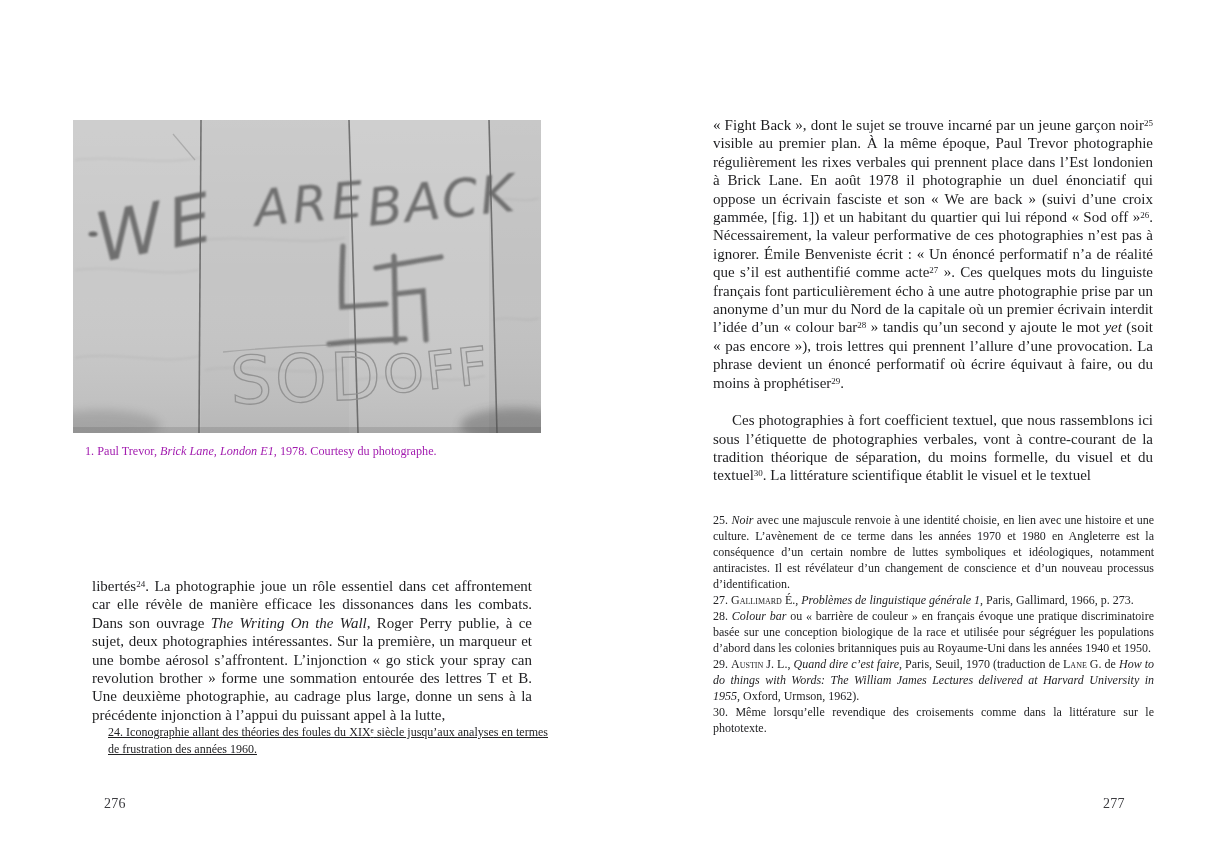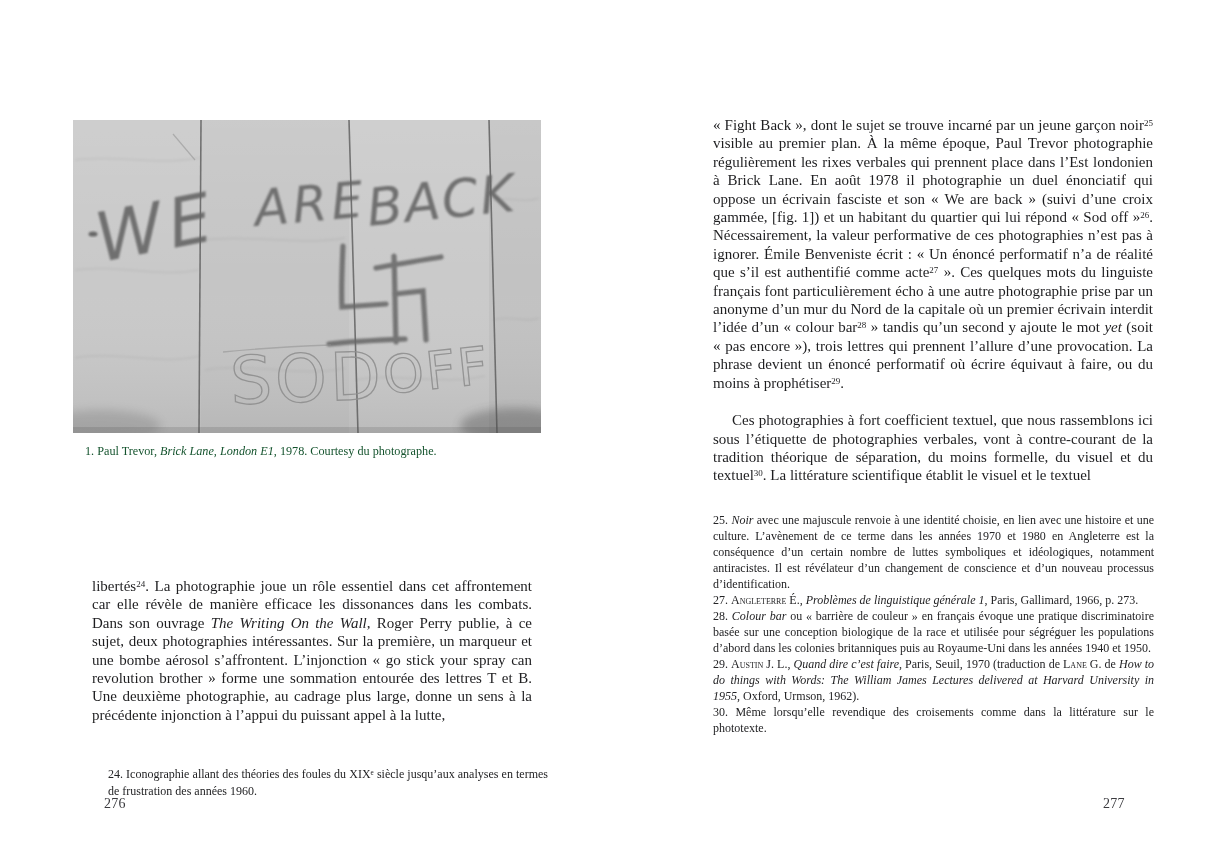--- a/index.html
+++ b/index.html
@@ -13,35 +13,35 @@
   }
   .page { position: absolute; top: 0; width: 613px; height: 767px; }
   .page-left  { left: 0; }
   .page-right { left: 613px; }
 
   .photo-frame { position: absolute; left: 73px; top: 120px; width: 468px; height: 313px; }
   .photo-frame svg { display: block; }
 
   .caption {
     position: absolute; left: 85px; top: 444px; width: 460px;
-    font-size: 12.2px; line-height: 15px; color: #14532d;
+    font-size: 12.2px; line-height: 15px; color: #a21caf;
   }
 
   .body-text {
     font-size: 15px; line-height: 18.4px;
     text-align: justify; hyphens: auto;
     color: #1e1e20;
   }
   .left-body  { position: absolute; left: 92px; top: 553px; width: 440px; margin-top: 24px; }
   .right-body { position: absolute; left: 100px; top: 116px; width: 440px; }
   .para2 { margin-top: 19px; text-indent: 19px; }
 
   .footnotes { text-align: justify; hyphens: auto; }
   .fn { font-size: 12px; line-height: 16px; color: #232325; text-align: justify; }
-  .left-footnotes  { position: absolute; left: 108px; top: 766px; width: 440px; }
+  .left-footnotes  { position: absolute; left: 108px; top: 724px; width: 440px; text-decoration: underline; }
   .right-footnotes { position: absolute; left: 100px; top: 512px; width: 441px; }
   .left-footnotes .fn { line-height: 17px; }
 
   .pagenum { position: absolute; font-size: 14px; color: #3a3a3e; letter-spacing: 0.3px; }
   .pagenum-left  { left: 104px; top: 796px; }
   .pagenum-right { left: 490px; top: 796px; text-align: right; }
 
   .it  { font-style: italic; }
   .sc  { font-variant: small-caps; }
   .sup { font-size: 0.6em; position: relative; top: -0.45em; line-height: 0; }
@@ -137,20 +137,20 @@
 
 <section class="page page-right">
 
   <div class="right-body">
     <div class="body-text"><span>«&nbsp;Fight Back&nbsp;», dont le sujet se trouve incarné par un jeune garçon noir</span><span class="sup">25</span><span> visible au premier plan. À la même époque, Paul Trevor photographie régulièrement les rixes verbales qui prennent place dans l’Est londonien à Brick Lane. En août 1978 il photographie un duel énonciatif qui oppose un écrivain fasciste et son «&nbsp;We are back&nbsp;» (suivi d’une croix gammée, [fig.&nbsp;1]) et un habitant du quartier qui lui répond «&nbsp;Sod off&nbsp;»</span><span class="sup">26</span><span>. Nécessairement, la valeur performative de ces photographies n’est pas à ignorer. Émile Benveniste écrit&nbsp;: «&nbsp;Un énoncé performatif n’a de réalité que s’il est authentifié comme acte</span><span class="sup">27</span><span>&nbsp;». Ces quelques mots du linguiste français font particulièrement écho à une autre photographie prise par un anonyme d’un mur du Nord de la capitale où un premier écrivain interdit l’idée d’un «&nbsp;colour bar</span><span class="sup">28</span><span>&nbsp;» tandis qu’un second y ajoute le mot </span><span class="it">yet</span><span> (soit «&nbsp;pas encore&nbsp;»), trois lettres qui prennent l’allure d’une provocation. La phrase devient un énoncé performatif où écrire équivaut à faire, ou du moins à prophétiser</span><span class="sup">29</span><span>.</span></div>
     <div class="body-text para2"><span>Ces photographies à fort coefficient textuel, que nous rassemblons ici sous l’étiquette de photographies verbales, vont à contre-courant de la tradition théorique de séparation, du moins formelle, du visuel et du textuel</span><span class="sup">30</span><span>. La littérature scientifique établit le visuel et le textuel</span></div>
   </div>
 
   <div class="footnotes right-footnotes">
     <div class="fn"><span>25. </span><span class="it">Noir</span><span> avec une majuscule renvoie à une identité choisie, en lien avec une histoire et une culture. L’avènement de ce terme dans les années 1970 et 1980 en Angleterre est la conséquence d’un certain nombre de luttes symboliques et idéologiques, notamment antiracistes. Il est révélateur d’un changement de conscience et d’un nouveau processus d’identification.</span></div>
-    <div class="fn"><span>27. </span><span class="sc">Angleterre</span><span> É., </span><span class="it">Problèmes de linguistique générale 1</span><span>, Paris, Gallimard, 1966, p.&nbsp;273.</span></div>
+    <div class="fn"><span>27. </span><span class="sc">Gallimard</span><span> É., </span><span class="it">Problèmes de linguistique générale 1</span><span>, Paris, Gallimard, 1966, p.&nbsp;273.</span></div>
     <div class="fn"><span>28. </span><span class="it">Colour bar</span><span> ou «&nbsp;barrière de couleur&nbsp;» en français évoque une pratique discriminatoire basée sur une conception biologique de la race et utilisée pour ségréguer les populations d’abord dans les colonies britanniques puis au Royaume-Uni dans les années 1940 et 1950.</span></div>
     <div class="fn"><span>29. </span><span class="sc">Austin</span><span> J. L., </span><span class="it">Quand dire c’est faire</span><span>, Paris, Seuil, 1970 (traduction de </span><span class="sc">Lane</span><span> G. de </span><span class="it">How to do things with Words: The William James Lectures delivered at Harvard University in 1955</span><span>, Oxford, Urmson, 1962).</span></div>
     <div class="fn"><span>30. Même lorsqu’elle revendique des croisements comme dans la littérature sur le phototexte.</span></div>
   </div>
 
   <div class="pagenum pagenum-right">277</div>
 </section>
 
 </body></html>

